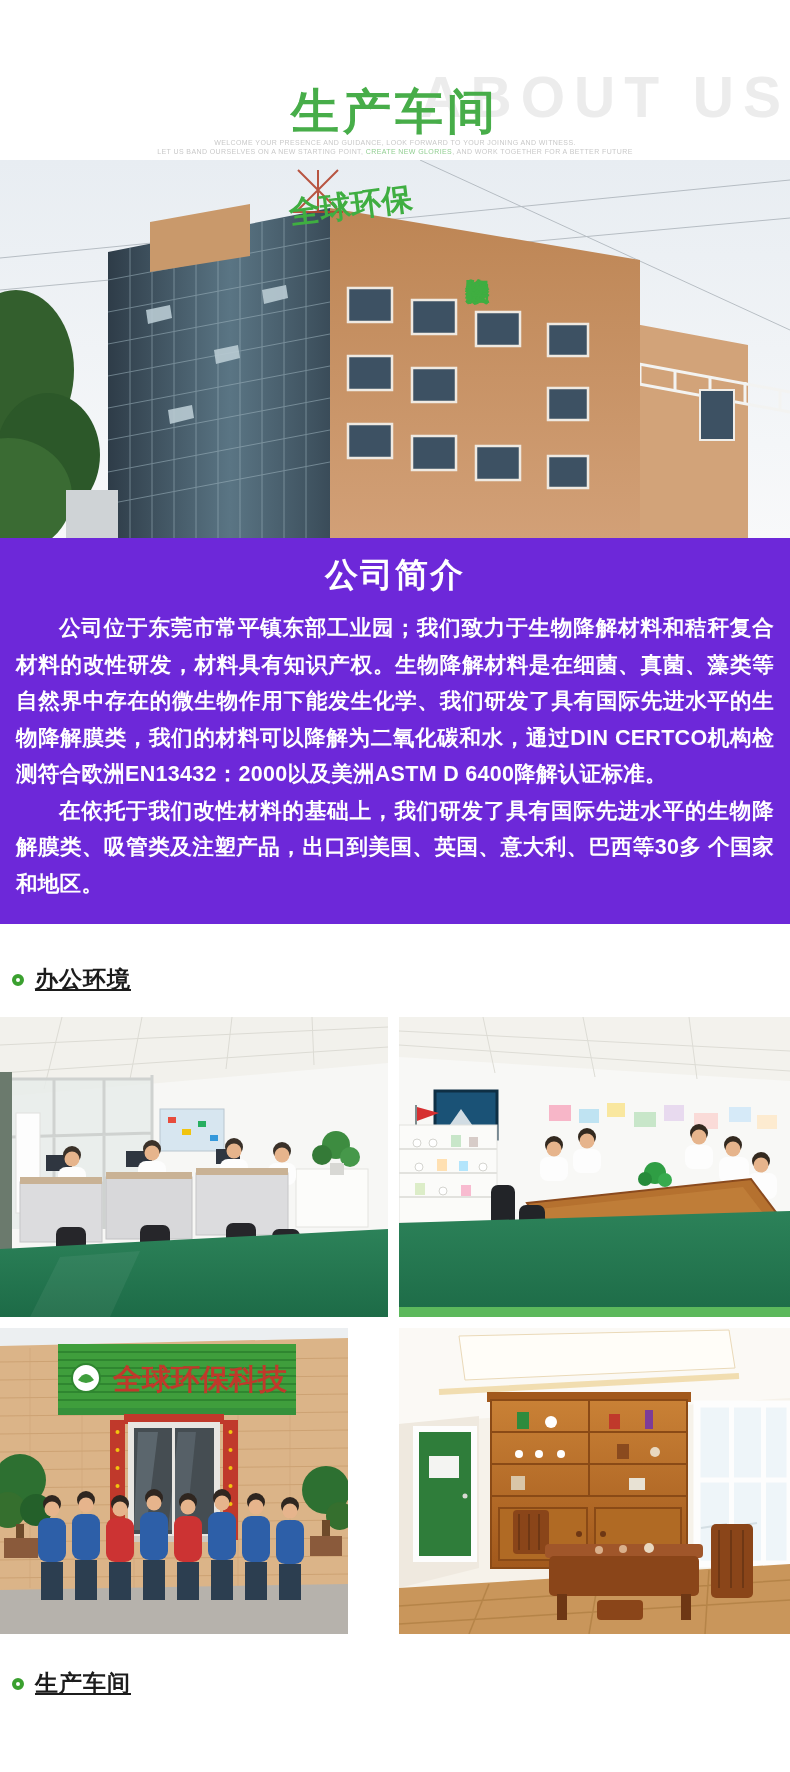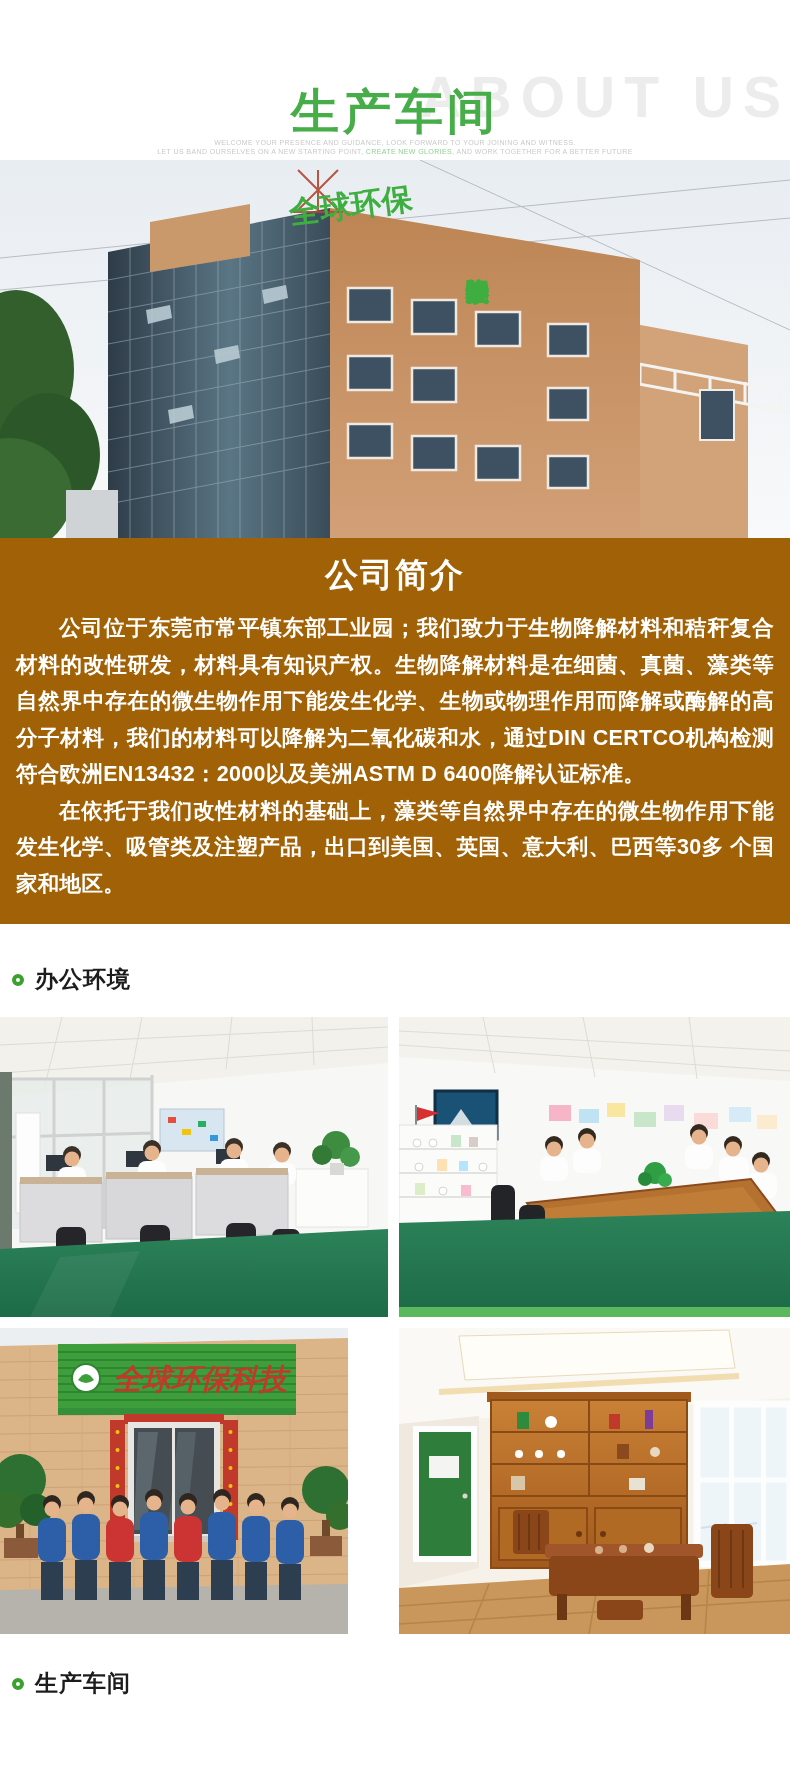--- a/index.html
+++ b/index.html
@@ -16,40 +16,40 @@
   .hero-sub { position:absolute; left:0; width:100%; text-align:center;
     font-size:7px; line-height:8px; color:#c9c9c9; letter-spacing:.4px; }
   .sub1 { top:139px; }
   .sub2 { top:148px; }
   .sub2 .hl { color:#93cf93; }
 
   
   .building { height:378px; line-height:0; }
 
   
-  .intro { background:#a16207; padding:18px 16px 22px; }
+  .intro { background:#6d28d9; padding:18px 16px 22px; }
   .intro h2 { text-align:center; color:#ffffff; font-size:33px; font-weight:bold;
     letter-spacing:2px; line-height:38px; margin-bottom:16px; }
   .intro p { color:#ffffff; font-size:21.5px; font-weight:bold; line-height:36.5px;
     text-indent:2em; text-align:justify; letter-spacing:.3px; }
 
   
   .section-head { display:flex; align-items:center; padding:0 12px; margin:40px 0 22px; }
   .section-head.workshop { margin-top:34px; margin-bottom:0;align-items:center; }
   .ring { width:12px; height:12px; border:4px solid #3aa02f; border-radius:50%;
     background:#fff; flex:0 0 auto; }
   .head-label { margin-left:11px; font-size:23px; color:#1c1c1c; font-weight:600;
-    letter-spacing:1px; }
+    letter-spacing:1px;text-decoration:underline; }
 
   
   .photo-row { display:flex; line-height:0; }
   .row1 { margin-bottom:11px; }
   .p1 { width:388px; height:300px; margin-right:11px; }
   .p2 { width:391px; height:300px; }
-  .p3 { width:348px; height:284px; margin-right:51px;font-style:italic; }
+  .p3 { width:348px; height:284px; margin-right:51px; }
   .p4 { width:391px; height:306px; }
   .photo svg { display:block; }
 </style>
 </head>
 <body>
 
 <div class="page">
 
   <header class="hero">
     <div class="watermark">ABOUT US</div>
@@ -133,22 +133,22 @@
         <ellipse cx="16" cy="210" rx="58" ry="80"></ellipse>
         <ellipse cx="48" cy="295" rx="52" ry="62" fill="#2c5829"></ellipse>
         <ellipse cx="8" cy="336" rx="64" ry="58" fill="#3a6b33"></ellipse>
       </g>
       <rect x="66" y="330" width="52" height="48" fill="#cfd3d6"></rect>
     </svg>
   </div>
 
   <section class="intro">
     <h2>公司简介</h2>
-    <p>公司位于东莞市常平镇东部工业园；我们致力于生物降解材料和秸秆复合材料的改性研发，材料具有知识产权。生物降解材料是在细菌、真菌、藻类等自然界中存在的微生物作用下能发生化学、生物或物理作用而降解或酶解的高分子材料，我们的材料可以降解为二氧化碳和水，通过DIN CERTCO机构检测符合欧洲EN13432：2000以及美洲ASTM D 6400降解认证标准。</p>
-    <p>在依托于我们改性材料的基础上，藻类等自然界中存在的微生物作用下能发生化学、吸管类及注塑产品，出口到美国、英国、意大利、巴西等30多 个国家和地区。</p>
+    <p>公司位于东莞市常平镇东部工业园；我们致力于生物降解材料和秸秆复合材料的改性研发，材料具有知识产权。生物降解材料是在细菌、真菌、藻类等自然界中存在的微生物作用下能发生化学、我们研发了具有国际先进水平的生物降解膜类，我们的材料可以降解为二氧化碳和水，通过DIN CERTCO机构检测符合欧洲EN13432：2000以及美洲ASTM D 6400降解认证标准。</p>
+    <p>在依托于我们改性材料的基础上，我们研发了具有国际先进水平的生物降解膜类、吸管类及注塑产品，出口到美国、英国、意大利、巴西等30多 个国家和地区。</p>
   </section>
 
   <div class="section-head">
     <span class="ring"></span>
     <span class="head-label">办公环境</span>
   </div>
 
   <div class="photo-row row1">
 
     <div class="photo p1">

